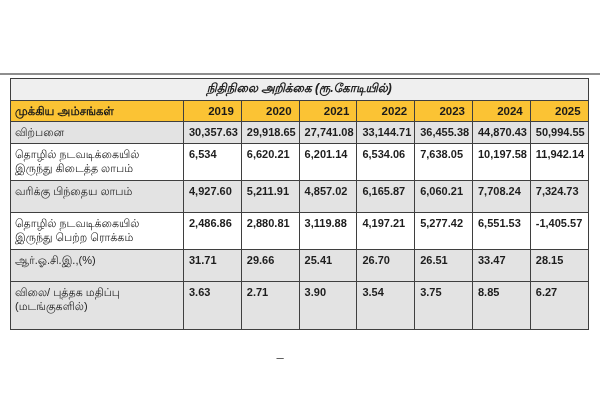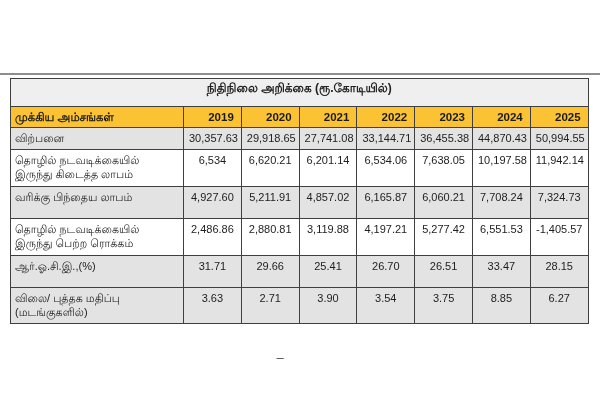--- a/index.html
+++ b/index.html
@@ -30,50 +30,52 @@
     vertical-align: top;
     padding: 3px 5px 2px 5px;
     line-height: 1.3;
   }
   .title-cell {
     background: #efefef;
     text-align: center;
     font-weight: bold;
     font-size: 12px;
     color: #222;
-    height: 28px;
+    height: 22px;
     padding-top: 2px !important;
+    font-style: italic;
   }
   .head-row td {
     background: #fbc334;
     font-weight: bold;
     font-size: 11.5px;
     color: #1a1a1a;
     height: 20px;
     padding-top: 3px !important;
   }
   .head-label { text-align: left; padding-left: 4px !important; }
   .head-year { text-align: right; padding-right: 7px !important; }
   .lbl {
     text-align: left;
     padding-left: 4px !important;
     color: #242424;
     margin-left: 39px;
   }
   .val {
-    text-align: center;
+    text-align: left;
     padding-right: 5px !important;
     color: #1d1d1d;
+    font-weight: bold;
   }
   tr.stripe td { background: #e3e3e3; }
   tr.plain td { background: #ffffff; }
   tr.rh22 { height: 22px; }
   tr.rh21 { height: 32px; }
   tr.rh37 { height: 37px; }
-  tr.rh36 { height: 36px; }
+  tr.rh36 { height: 48px; }
   tr.rh33 { height: 33px; }
   .dash {
     position: absolute;
     top: 350px; left: 266px;
     width: 28px;
     text-align: center;
     font-size: 13px;
     color: #4a4a4a;
   }
 </style>

